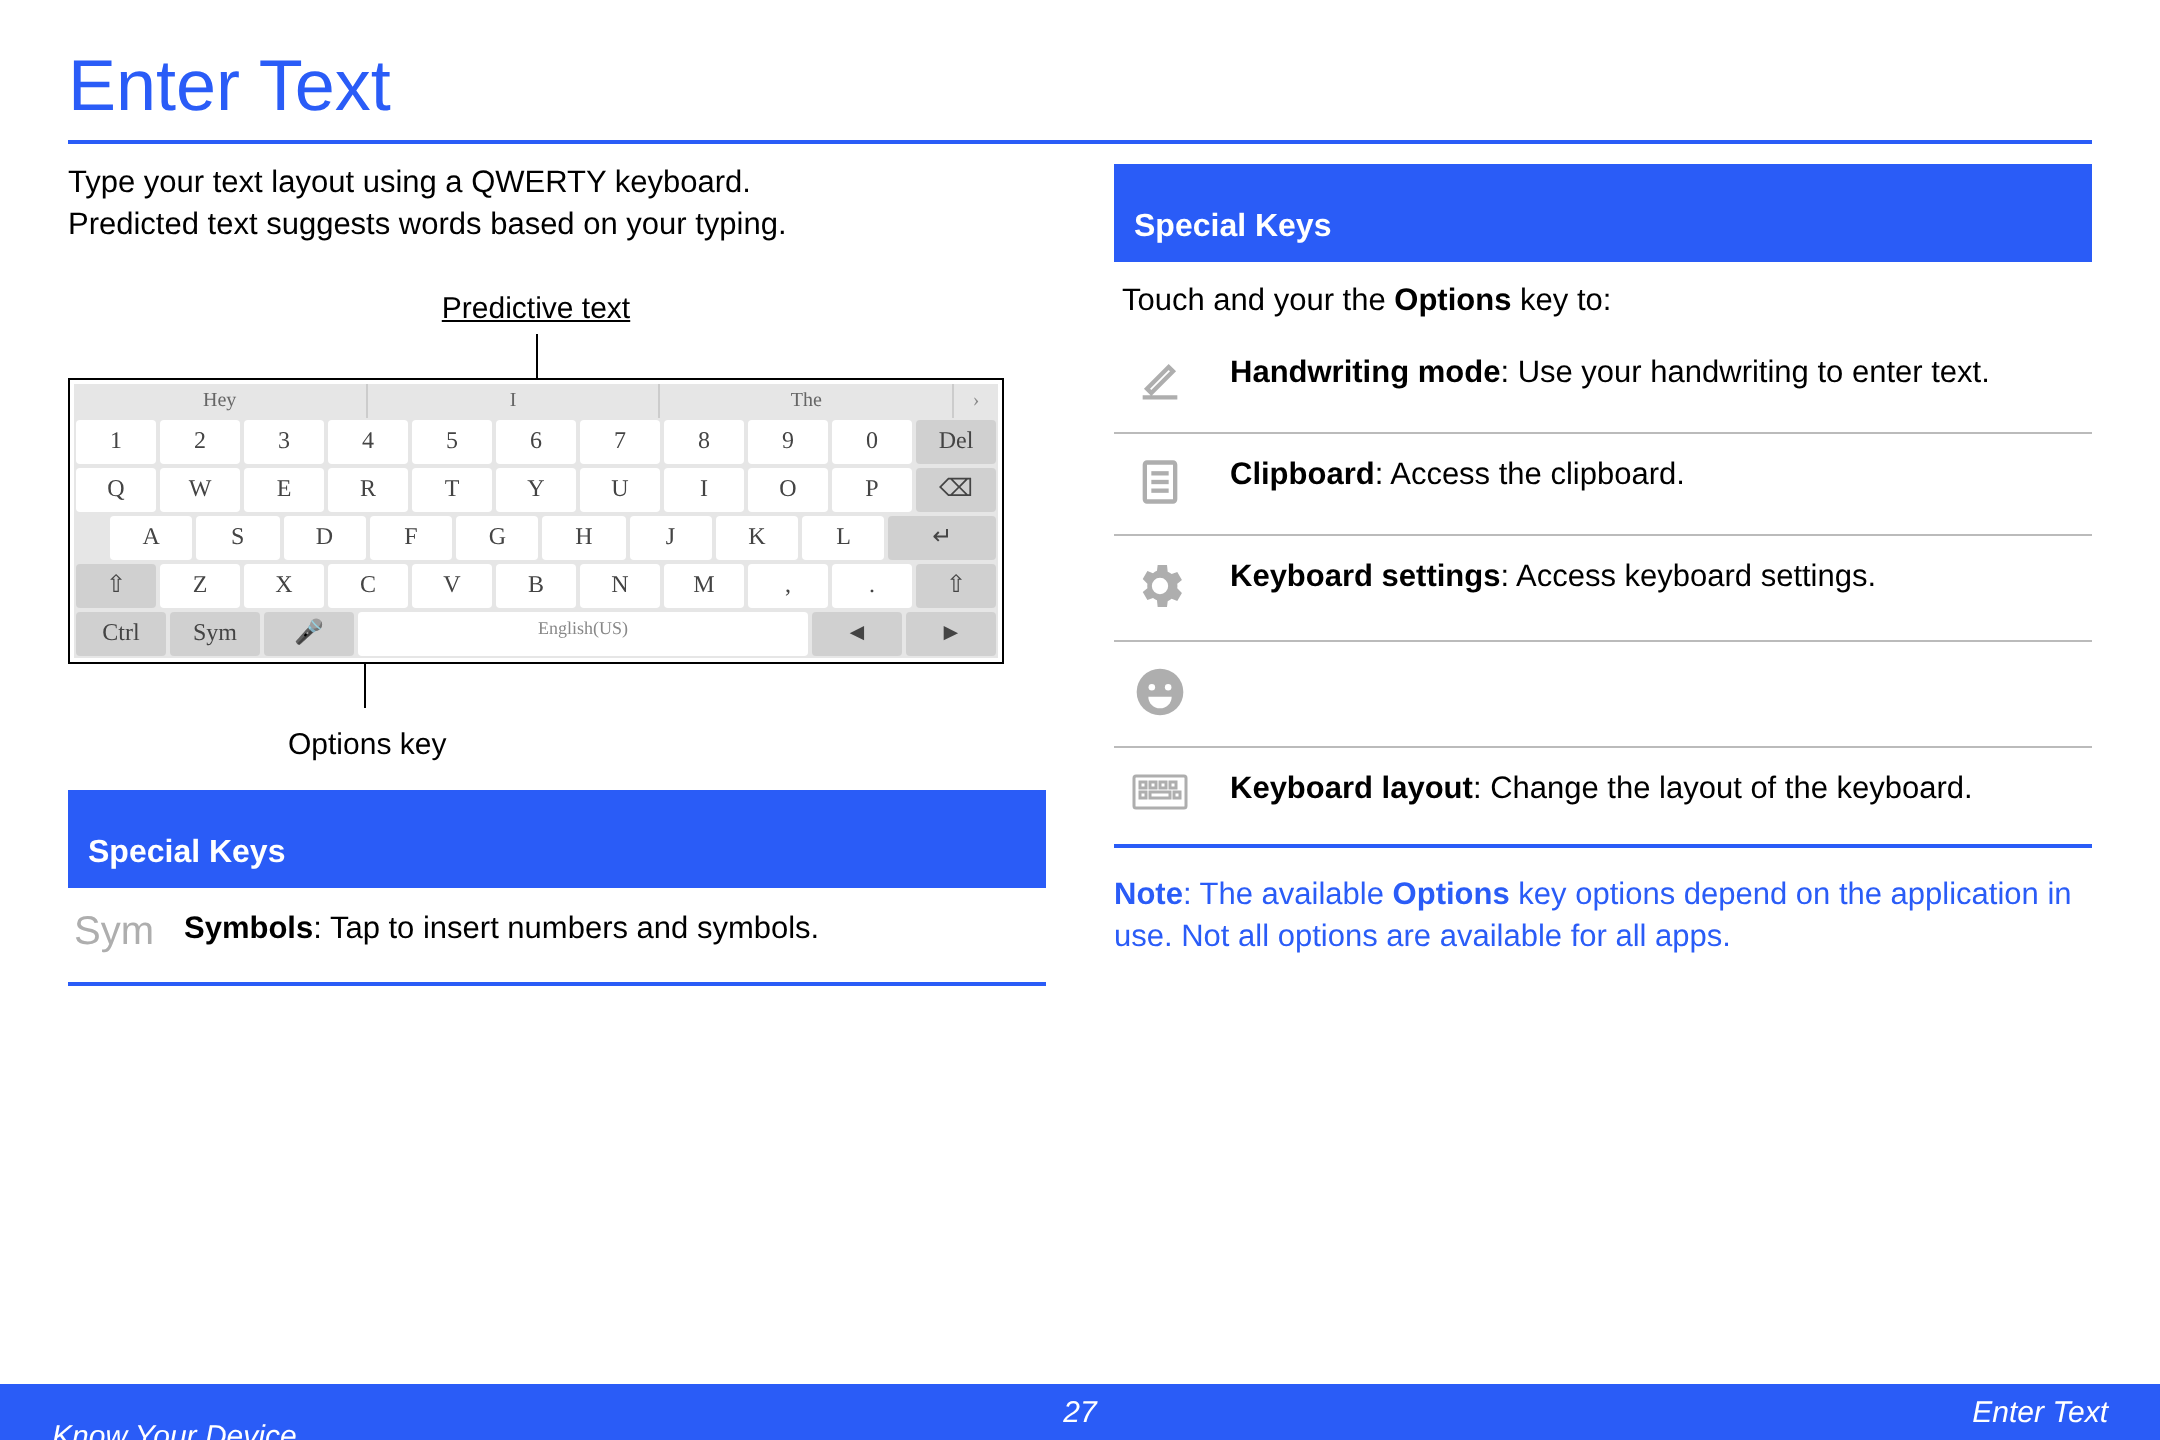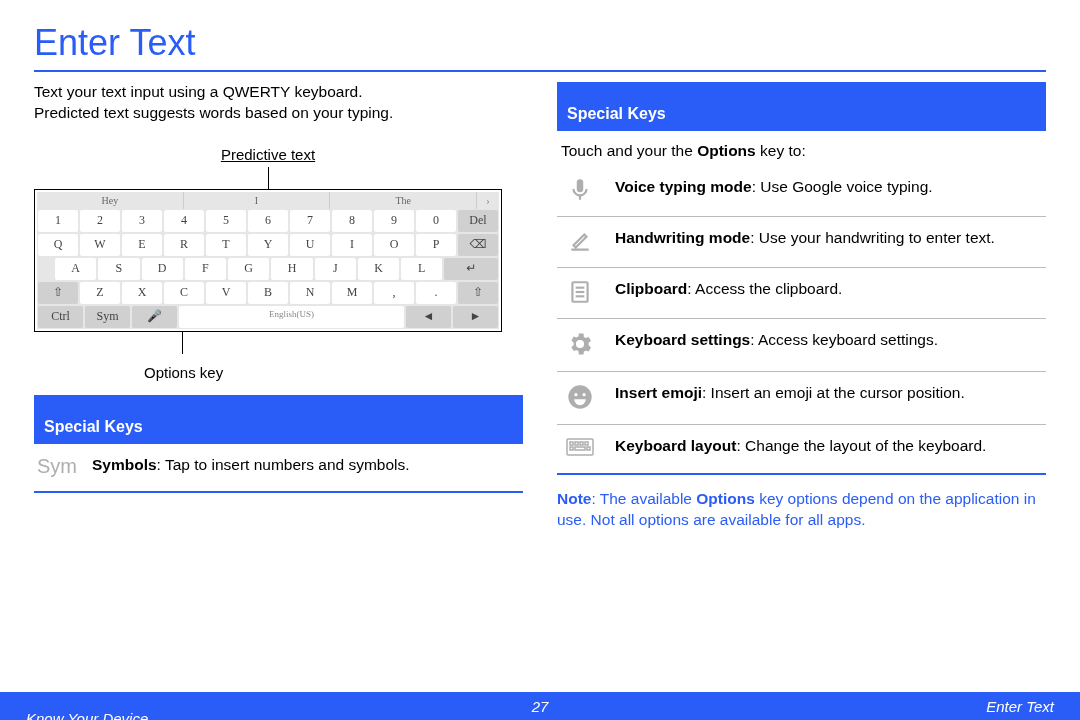--- a/index.html
+++ b/index.html
@@ -42,21 +42,21 @@
 <body>
 
 <div class="page">
   <div class="title">Enter Text</div>
   <hr class="title-rule">
 
   <div class="cols">
 
     <div class="col">
       <p class="body-text">
-        <span>Text your text input using a QWERTY keyboard.</span><br>
+        <span>Type your text layout using a QWERTY keyboard.</span><br>
         <span>Predicted text suggests words based on your typing.</span>
       </p>
 
       <div style="text-align:center; width:468px; margin-top:22px;text-decoration:underline;">
         <div class="callout-label">Predictive text</div>
         <div class="callout-line-v" style="height:22px;"></div>
       </div>
 
       <div class="kbd-wrap">
         <div class="kbd">
@@ -145,28 +145,20 @@
 
     <div class="col">
       <div class="sec-hdr">Special Keys</div>
       <p class="body-text" style="padding:10px 4px 4px 4px;">
         <span>Touch and your the </span><b>Options</b><span> key to:</span>
       </p>
 
       <div id="right-items">
           <div class="item">
             <div class="item-icon">
-              <svg width="26" height="26" viewBox="0 0 24 24" fill="#aeaeae">
-                <path d="M12 14a3 3 0 0 0 3-3V5a3 3 0 0 0-6 0v6a3 3 0 0 0 3 3zm5-3a5 5 0 0 1-10 0H5a7 7 0 0 0 6 6.9V21h2v-3.1A7 7 0 0 0 19 11z"></path>
-              </svg>
-            </div>
-            <div class="item-text"><b>Voice typing mode</b>: Use Google voice typing.</div>
-          </div>
-          <div class="item">
-            <div class="item-icon">
               <svg width="26" height="26" viewBox="0 0 24 24" fill="none" stroke="#aeaeae" stroke-width="2">
                 <path d="M4 20h16M6 16L16 6l2 2L8 18z"></path>
               </svg>
             </div>
             <div class="item-text"><b>Handwriting mode</b>: Use your handwriting to enter text.</div>
           </div>
           <div class="item">
             <div class="item-icon">
               <svg width="26" height="26" viewBox="0 0 24 24" fill="none" stroke="#aeaeae" stroke-width="2">
                 <rect x="5" y="3" width="14" height="18" rx="1"></rect>
@@ -187,21 +179,20 @@
           </div>
           <div class="item">
             <div class="item-icon">
               <svg width="28" height="28" viewBox="0 0 24 24" fill="#aeaeae">
                 <circle cx="12" cy="12" r="10"></circle>
                 <circle cx="8.5" cy="10" r="1.4" fill="#fff"></circle>
                 <circle cx="15.5" cy="10" r="1.4" fill="#fff"></circle>
                 <path d="M7 14a5 5 0 0 0 10 0z" fill="#fff"></path>
               </svg>
             </div>
-            <div class="item-text"><b>Insert emoji</b>: Insert an emoji at the cursor position.</div>
           </div>
           <div class="item">
             <div class="item-icon">
               <svg width="28" height="24" viewBox="0 0 28 20" fill="none" stroke="#aeaeae" stroke-width="1.5">
                 <rect x="1" y="1" width="26" height="16" rx="1"></rect>
                 <rect x="4" y="4" width="3" height="3"></rect>
                 <rect x="9" y="4" width="3" height="3"></rect>
                 <rect x="14" y="4" width="3" height="3"></rect>
                 <rect x="19" y="4" width="3" height="3"></rect>
                 <rect x="4" y="9" width="3" height="3"></rect>

